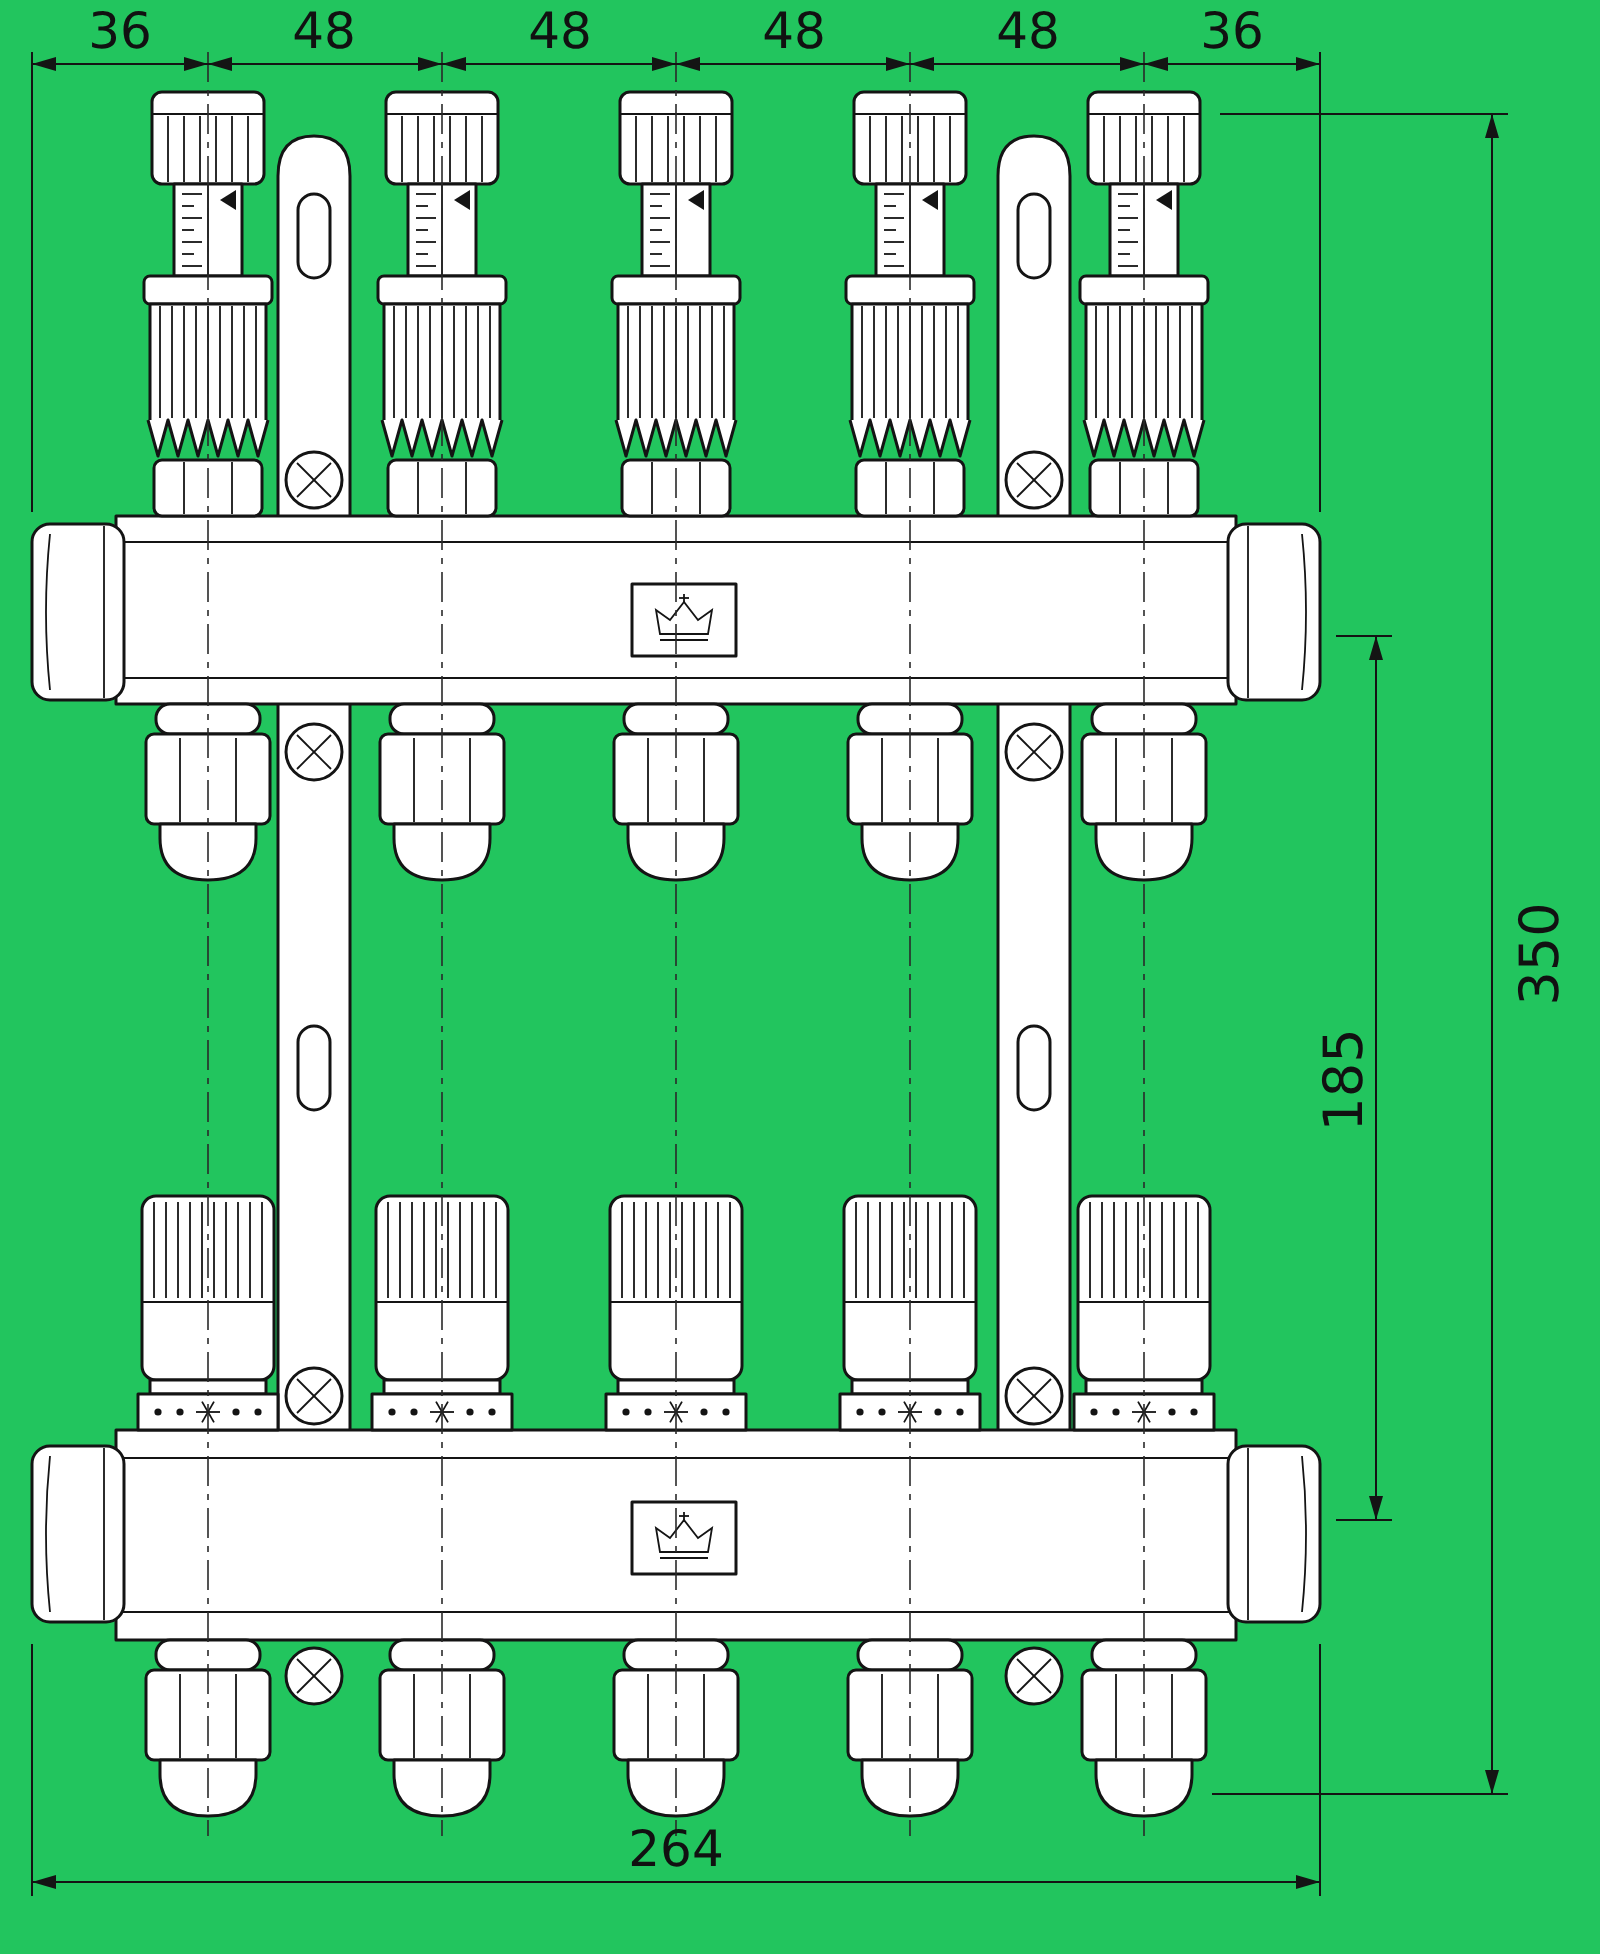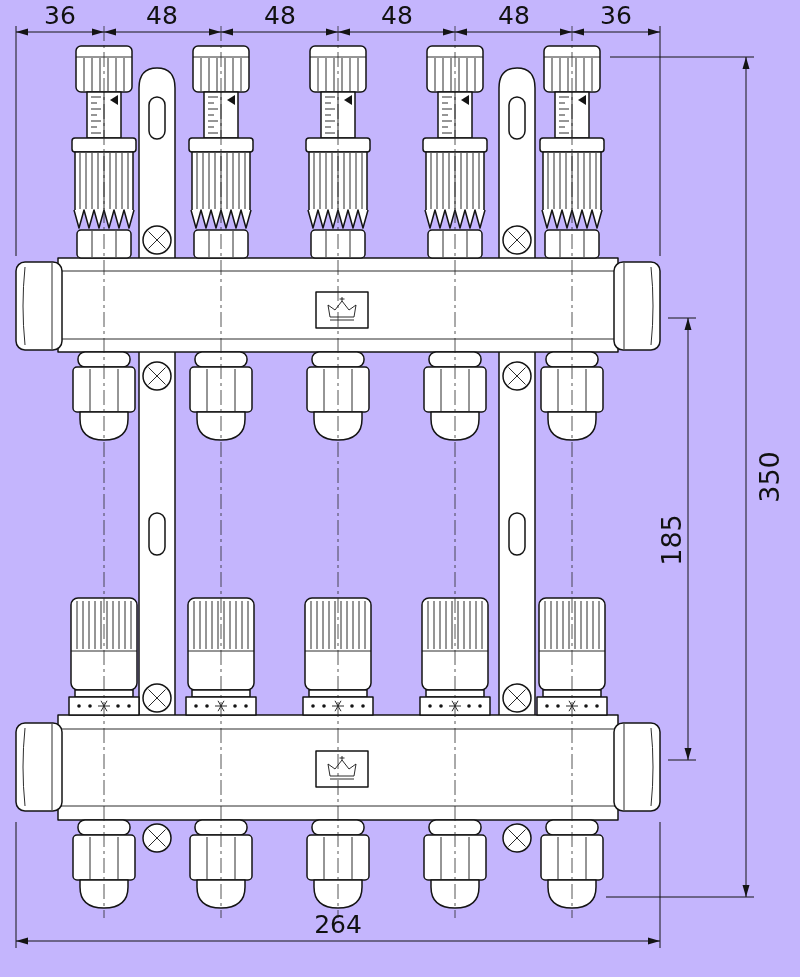--- a/index.html
+++ b/index.html
@@ -1,16 +1,16 @@
 <!DOCTYPE html>
 <html><head>
 <meta charset="utf-8">
 <style>
   html,body{margin:0;padding:0;background:#fff}
-  .stage{width:800px;height:977px;background:#c4b5fd;overflow:hidden}
+  .stage{width:800px;height:977px;background:#22c55e;overflow:hidden}
   svg{display:block}
   .part{fill:#fff;stroke:#141414;stroke-width:1.5;stroke-linejoin:round}
   .thin{fill:none;stroke:#141414;stroke-width:0.9}
   .fillk{fill:#141414;stroke:none}
   .center{fill:none;stroke:#2a2a2a;stroke-width:0.8;stroke-dasharray:15 4 3 4}
   .dim{fill:none;stroke:#141414;stroke-width:1}
   .arr{fill:#141414;stroke:none}
   .dimtext{font-family:"DejaVu Sans",sans-serif;font-size:25px;fill:#111}
   .dimtext.big{font-size:27px}
 </style>

